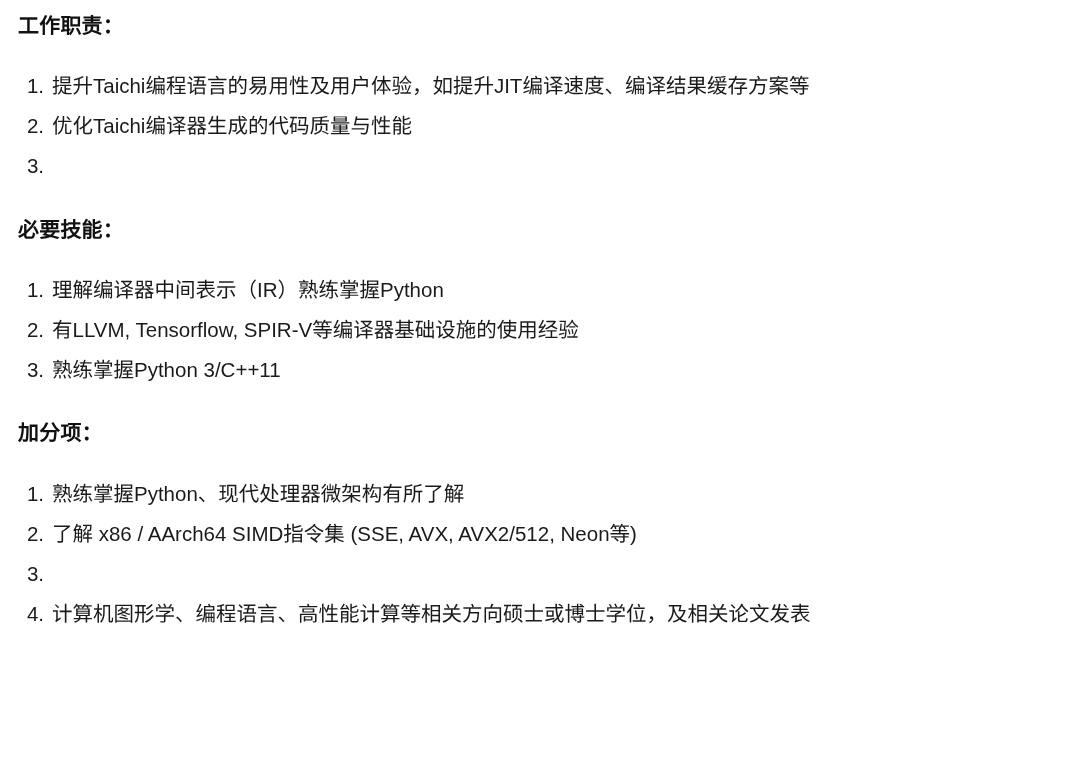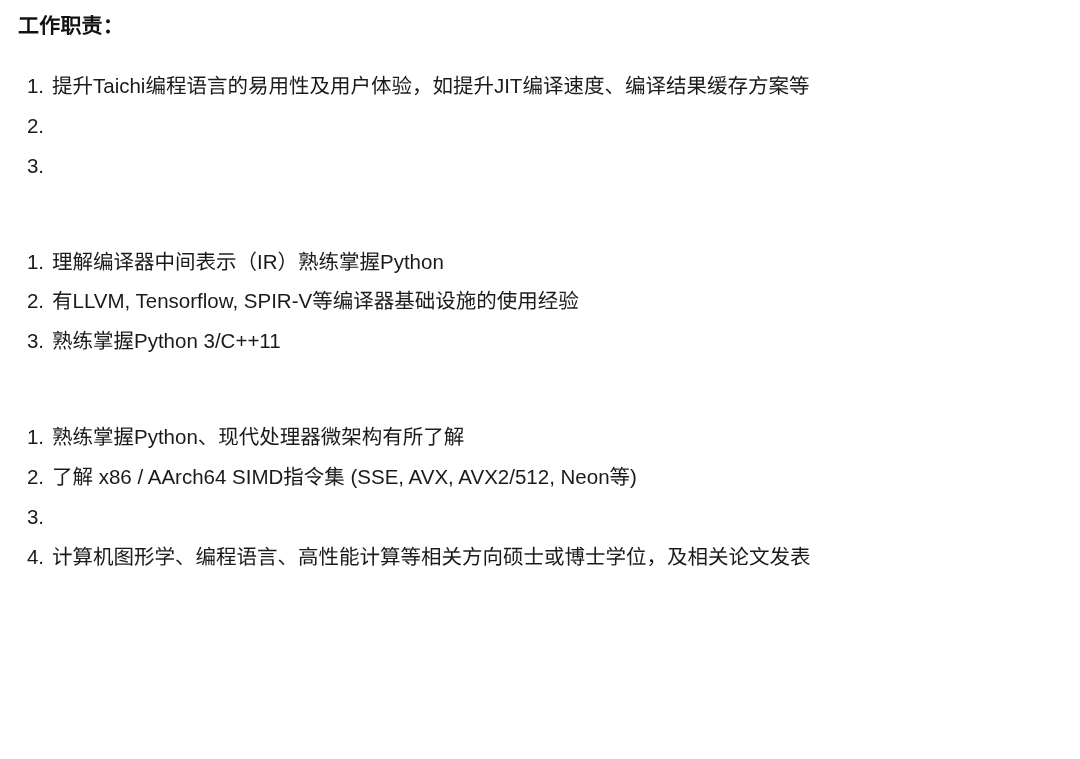--- a/index.html
+++ b/index.html
@@ -74,50 +74,53 @@
   <div class="section sec-1">
     <h2 class="section-title">工作职责：</h2>
     <div class="section-gap-after-title"></div>
     <ul class="list">
       <li class="list-item">
         <span class="list-num">1.</span>
         <span class="list-text">提升Taichi编程语言的易用性及用户体验，如提升JIT编译速度、编译结果缓存方案等</span>
       </li>
       <li class="list-item">
         <span class="list-num">2.</span>
+        <span class="list-text">优化Taichi编译器生成的代码质量与性能</span>
       </li>
       <li class="list-item">
         <span class="list-num">3.</span>
       </li>
     </ul>
   </div>
 
   <div class="section-gap"></div>
 
   <div class="section sec-2">
+    <h2 class="section-title">必要技能：</h2>
     <div class="section-gap-after-title"></div>
     <ul class="list">
       <li class="list-item">
         <span class="list-num">1.</span>
         <span class="list-text">理解编译器中间表示（IR）熟练掌握Python</span>
       </li>
       <li class="list-item">
         <span class="list-num">2.</span>
         <span class="list-text">有LLVM, Tensorflow, SPIR-V等编译器基础设施的使用经验</span>
       </li>
       <li class="list-item">
         <span class="list-num">3.</span>
         <span class="list-text">熟练掌握Python 3/C++11</span>
       </li>
     </ul>
   </div>
 
   <div class="section-gap"></div>
 
   <div class="section sec-3">
+    <h2 class="section-title">加分项：</h2>
     <div class="section-gap-after-title"></div>
     <ul class="list">
       <li class="list-item">
         <span class="list-num">1.</span>
         <span class="list-text">熟练掌握Python、现代处理器微架构有所了解</span>
       </li>
       <li class="list-item">
         <span class="list-num">2.</span>
         <span class="list-text">了解 x86 / AArch64 SIMD指令集 (SSE, AVX, AVX2/512, Neon等)</span>
       </li>

